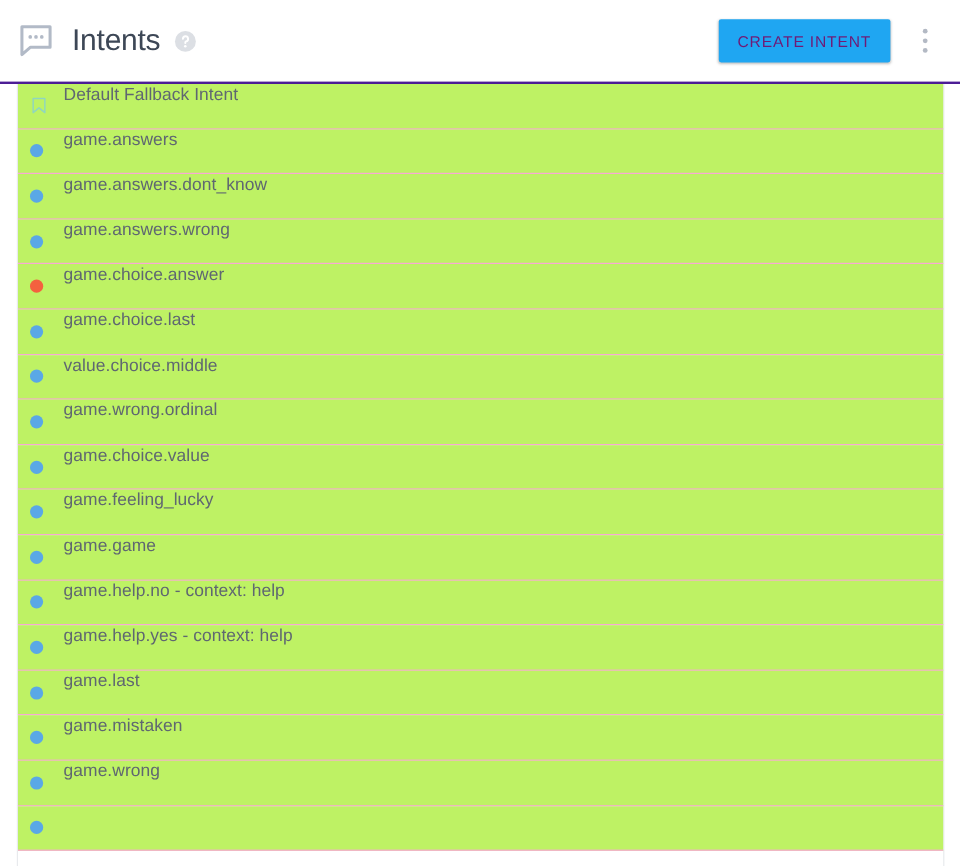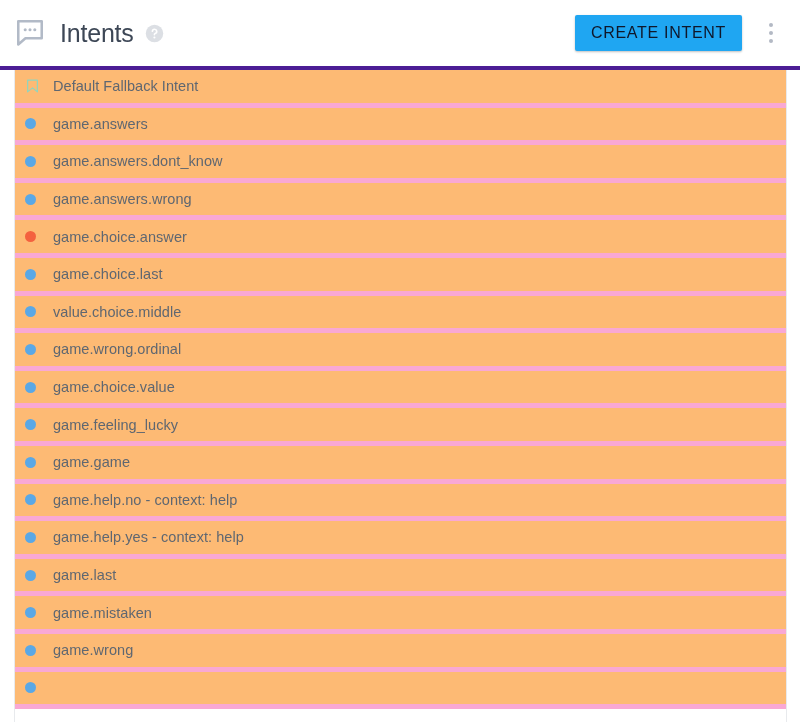--- a/index.html
+++ b/index.html
@@ -17,21 +17,21 @@
     width: 800px;
     height: 722px;
     background: #ffffff;
   }
 
   
   .header {
     position: relative;
     height: 70px;
     background: #ffffff;
-    border-bottom: 4px solid #4c1d95;
+    border-bottom: 2px solid #4c1d95;
     display: flex;
     align-items: center;
     padding: 0 14px 0 10px;
   }
 
   .header-left {
     display: flex;
     align-items: center;
     flex: 1 1 auto;
     min-width: 0;
@@ -64,27 +64,27 @@
   }
 
   .header-right {
     display: flex;
     align-items: center;
     flex: 0 0 auto;
   }
 
   .create-btn {
     background: #1fa6f2;
-    color: #0f172a;
+    color: #701a75;
     border: none;
     border-radius: 2px;
     height: 36px;
     padding: 0 16px;
     font-family: "Liberation Sans", sans-serif;
-    font-size: 16px;
+    font-size: 13px;
     font-weight: 500;
     letter-spacing: 0.7px;
     cursor: pointer;
     box-shadow: 0 1px 2px rgba(0,0,0,0.16), 0 1px 3px rgba(0,0,0,0.10);
     white-space: nowrap;
   }
 
   .kebab {
     width: 26px;
     height: 36px;
@@ -129,23 +129,22 @@
     left: 15px;
     right: 14px;
     top: 0;
     list-style: none;
   }
 
   .intent-row {
     position: relative;
     height: 37.6px;
     display: flex;
-    align-items: center;
-    border-bottom: 5px solid #f9a8d4;
-    background: #fdba74;
+    border-bottom: 1px solid #f9a8d4;
+    background: #bef264;
     cursor: pointer;
     padding-left: 10px;
   }
   .intent-row:first-child { border-top: none; }
 
   .marker-cell {
     width: 28px;
     flex: 0 0 28px;
     display: flex;
     align-items: center;

